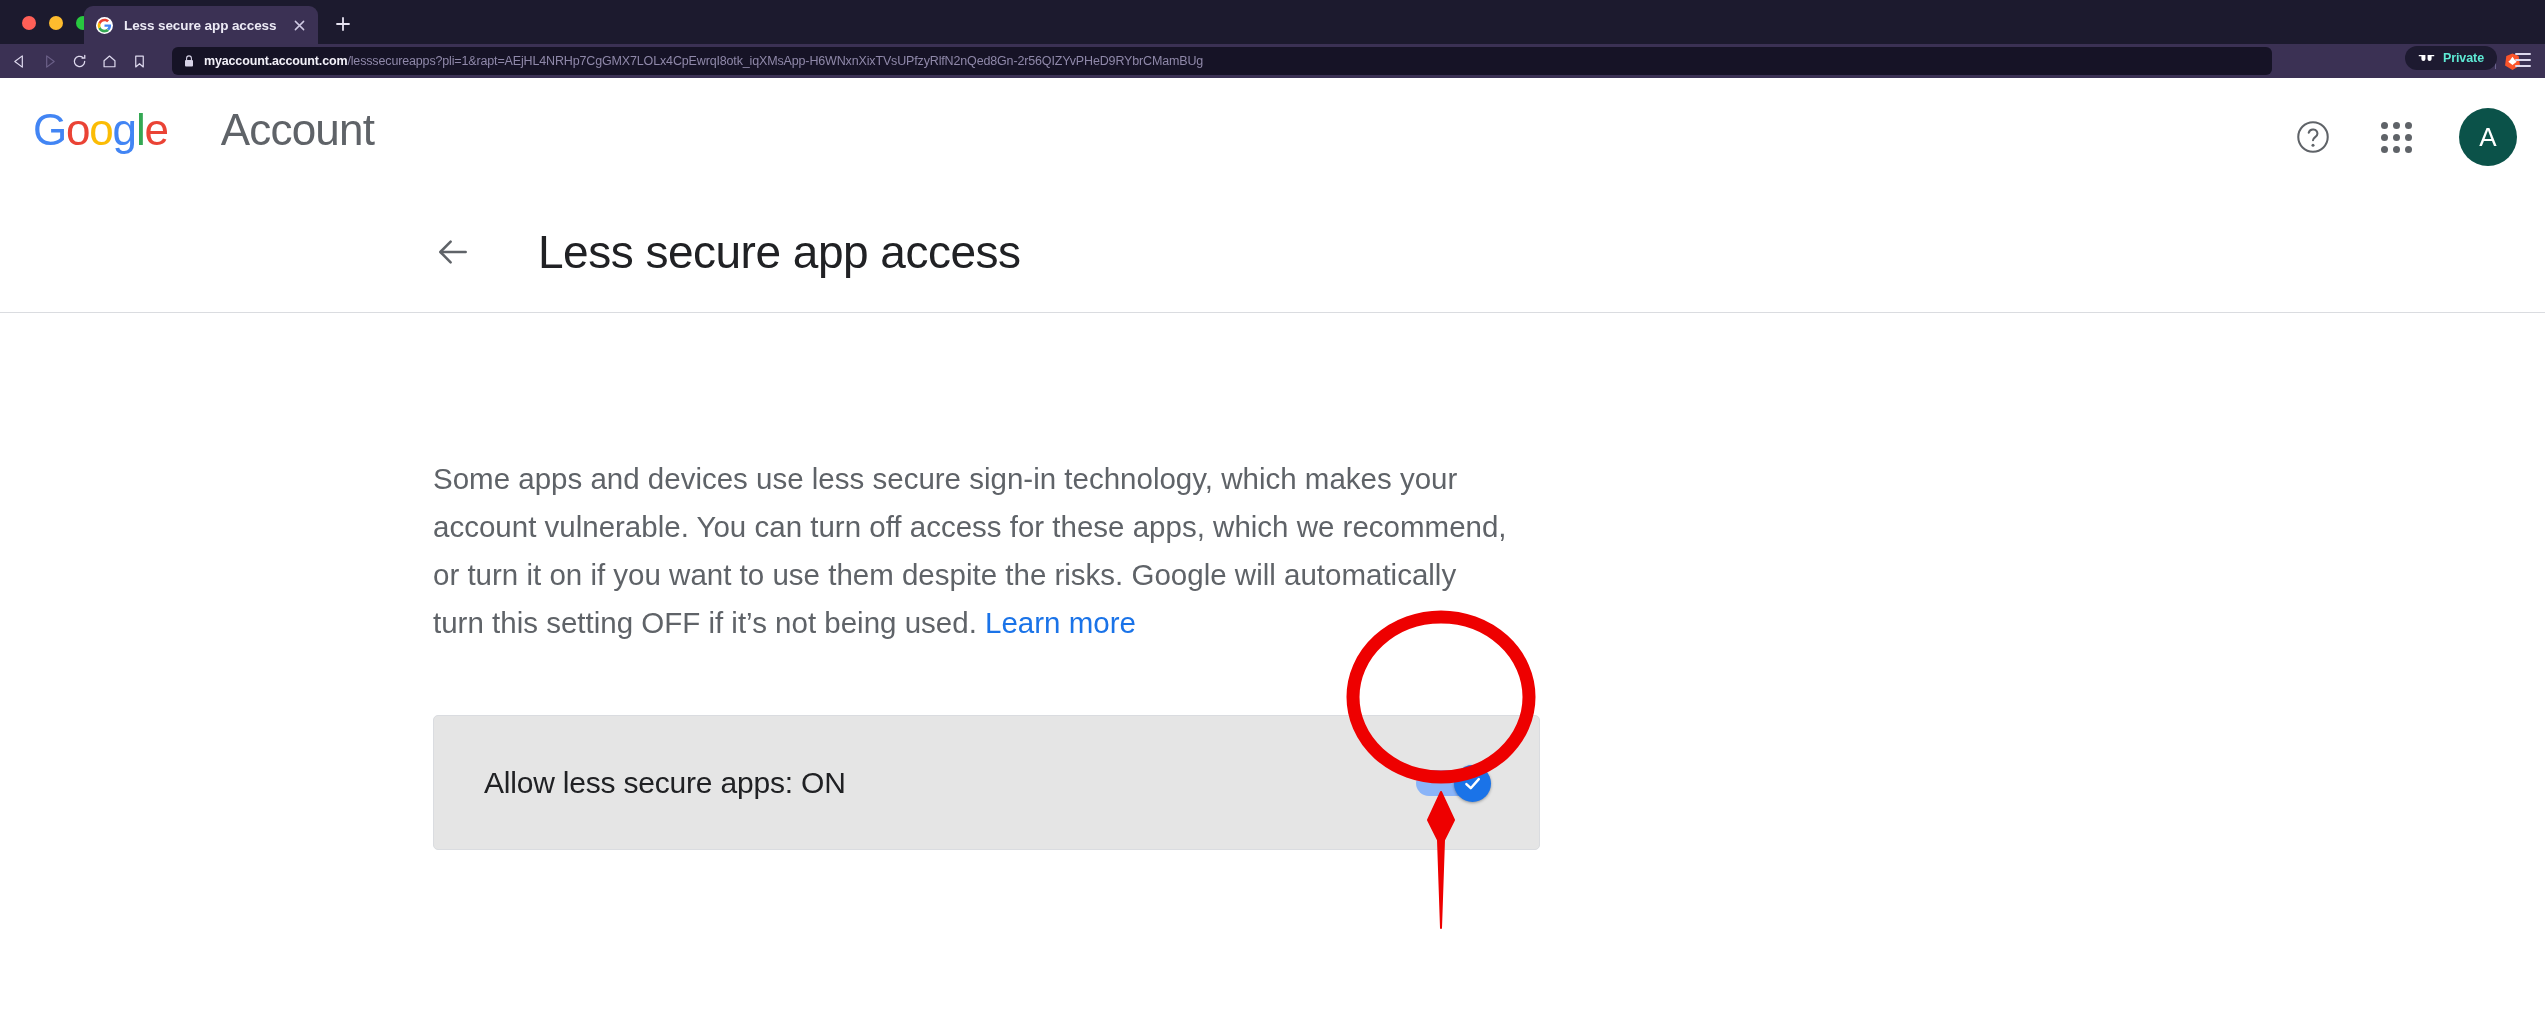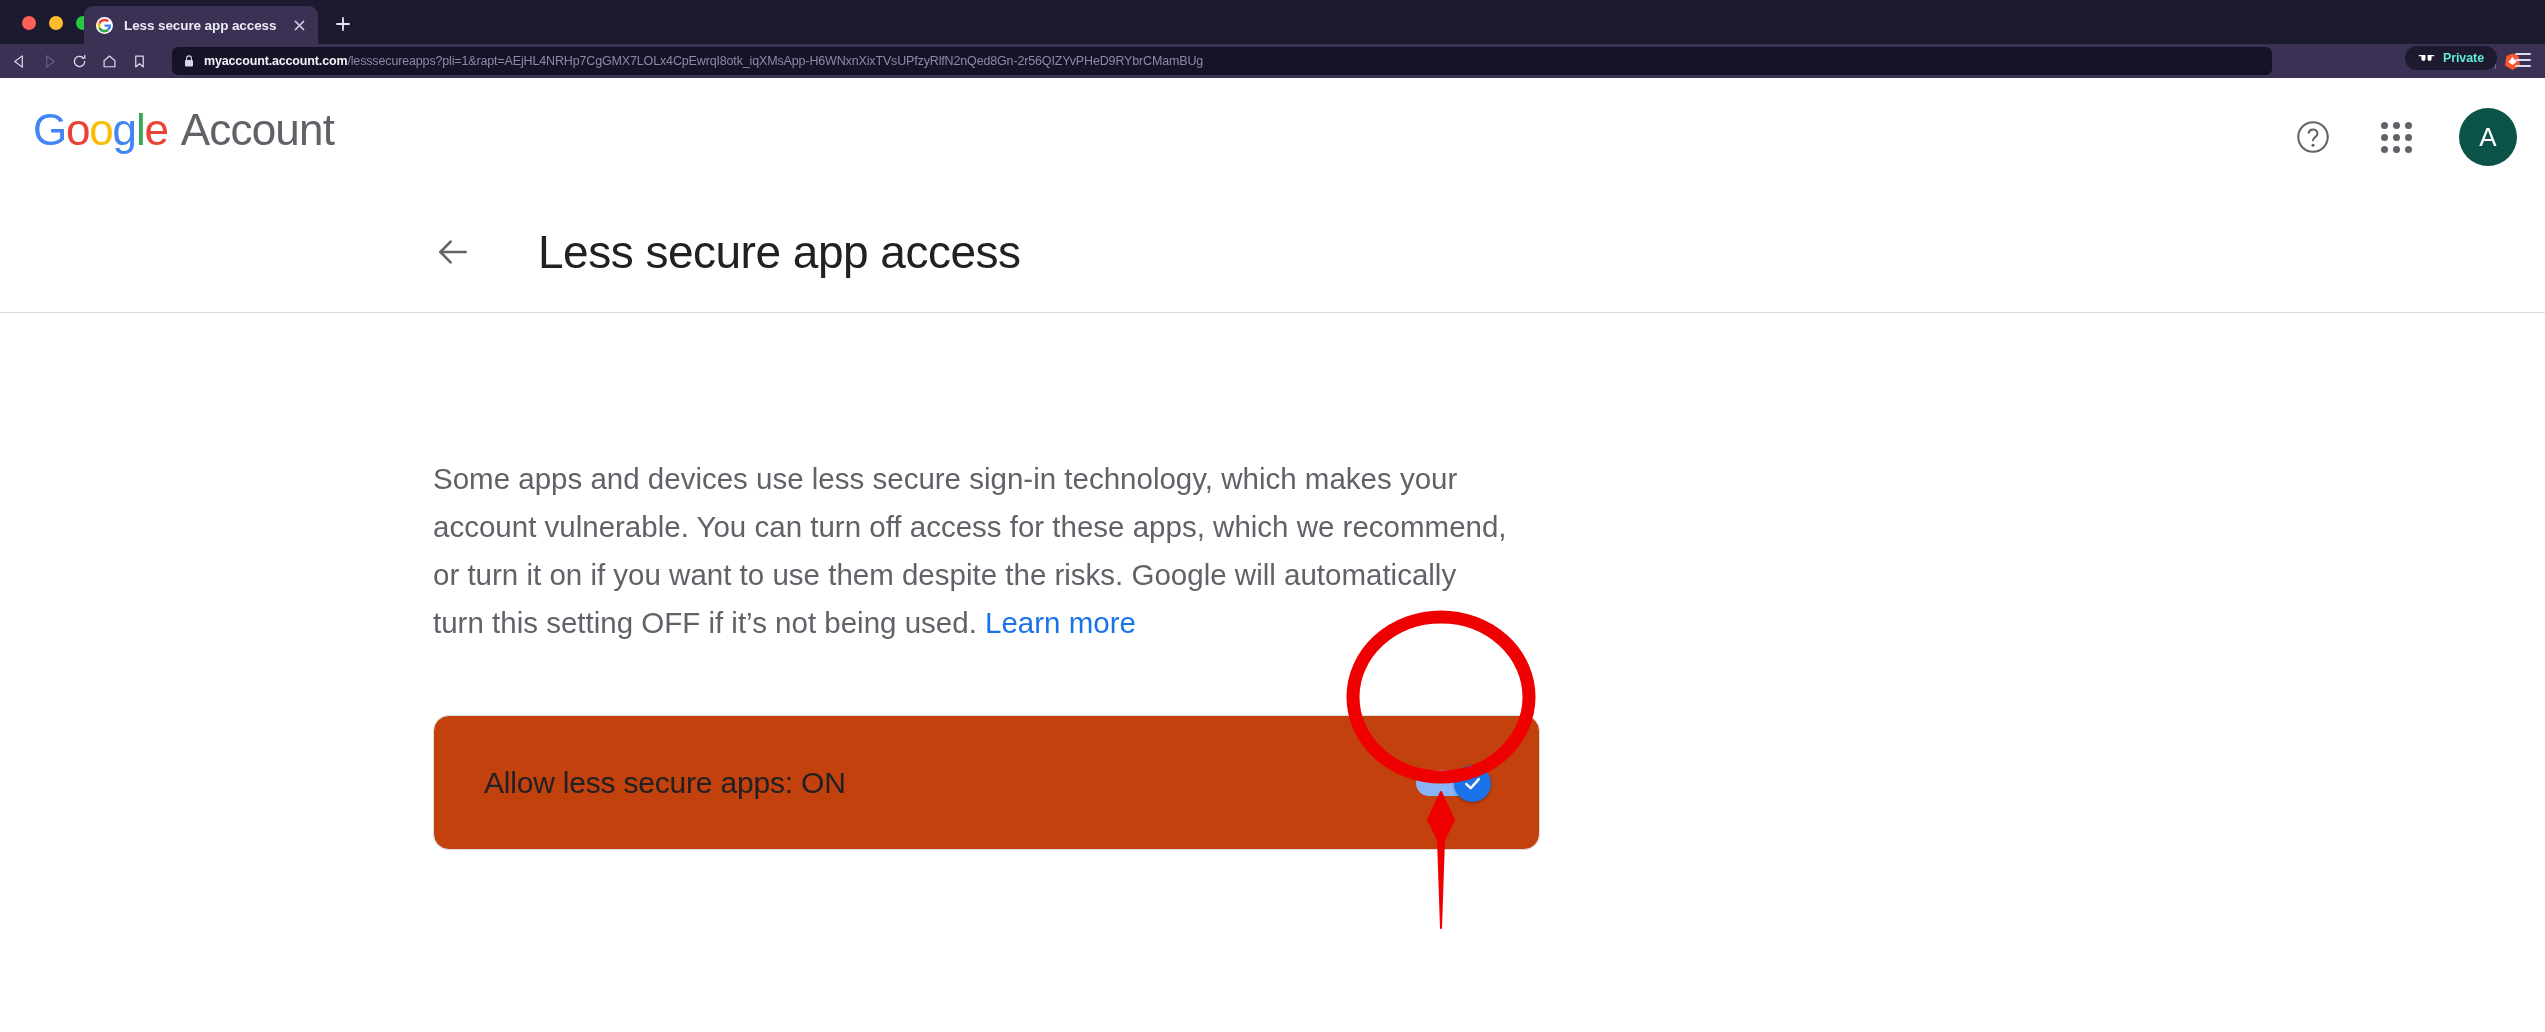--- a/index.html
+++ b/index.html
@@ -228,34 +228,35 @@
     background: #fff;
   }
 
   .g-logo {
     position: absolute;
     left: 33px;
     top: 27px;
     display: flex;
     align-items: baseline;
     font-size: 0;
+    gap: 28px;
   }
   .g-logo-word {
     font-size: 44px;
     letter-spacing: -1.2px;
     font-family: "Liberation Sans", sans-serif;
   }
   .g-logo-word .l-b { color: #4285f4; }
   .g-logo-word .l-r { color: #ea4335; }
   .g-logo-word .l-y { color: #fbbc05; }
   .g-logo-word .l-g { color: #34a853; }
   .g-account-word {
     font-size: 44px;
     color: #5f6368;
-    margin-left: 13px;
+    margin-left: 25px;
     letter-spacing: -0.8px;
   }
 
   .g-header-actions {
     position: absolute;
     right: 28px;
     top: 30px;
     display: flex;
     align-items: center;
     gap: 45px;
@@ -339,22 +340,22 @@
     text-decoration: none;
   }
 
   .toggle-card {
     position: absolute;
     left: 433px;
     top: 401px;
     width: 1107px;
     height: 135px;
     border: 1px solid #dadce0;
-    border-radius: 16px;
-    background: #c2410c;
+    border-radius: 5px;
+    background: #e5e5e5;
     display: flex;
     align-items: center;
     padding: 0 48px 0 50px;
   }
   .toggle-label {
     flex: 1;
     font-size: 30px;
     color: #202124;
     letter-spacing: -0.2px;
   }

